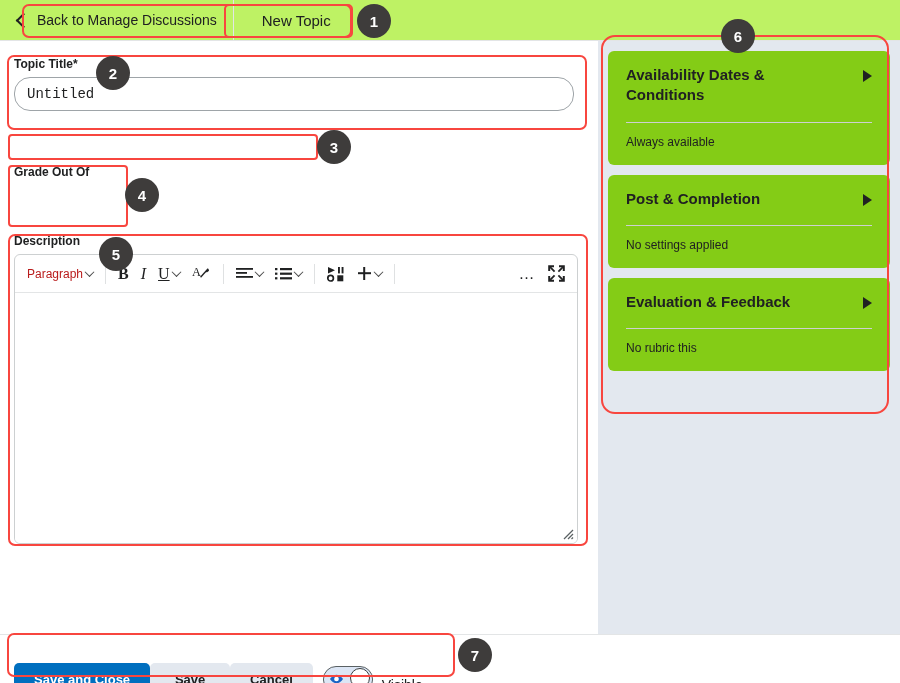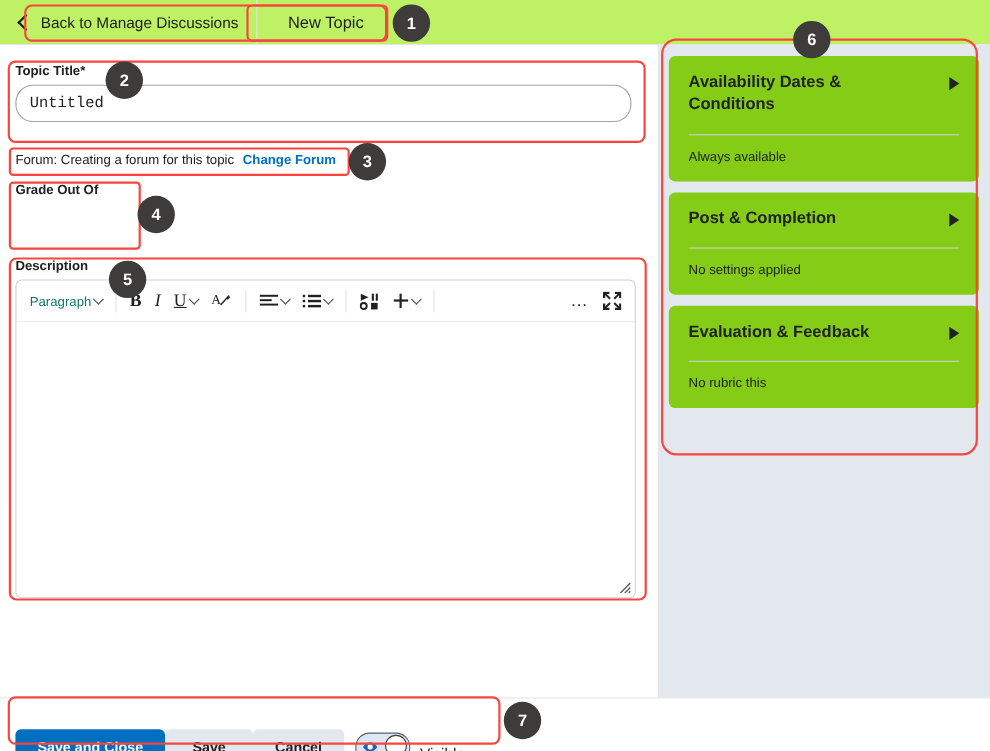--- a/index.html
+++ b/index.html
@@ -99,21 +99,21 @@
     border-bottom:1px solid #e3e5e6;
     padding:0 6px;
     box-sizing:border-box;
   }
   .tb-sep{width:1px;height:20px;background:#dfe1e2;margin:0 6px;}
   .tb-item{
     display:flex;align-items:center;gap:3px;
     height:28px;padding:0 6px;border-radius:3px;
     cursor:pointer;color:#202122;
   }
-  .para-label{font-size:12px;color:#0f766e;}
+  .para-label{font-size:12px;color:#b91c1c;}
   .caret{
     display:inline-block;width:6px;height:6px;
     border-right:1.6px solid #4a4a4a;border-bottom:1.6px solid #4a4a4a;
     transform:rotate(45deg) translate(-1px,-1px);
   }
   .gl{font-size:15px;line-height:1;color:#202122;}
   .gl-b{font-weight:bold;font-family:"Liberation Serif",serif;font-size:16px;}
   .gl-i{font-style:italic;font-family:"Liberation Serif",serif;font-size:16px;}
   .gl-u{text-decoration:underline;font-family:"Liberation Serif",serif;font-size:16px;}
   .gl-dots{letter-spacing:1.5px;font-size:16px;}
@@ -232,24 +232,20 @@
 
   <div class="left-col">
 
     <div class="title-block">
       <div class="field-label">
         <span>Topic Title</span><span class="req">*</span>
       </div>
       <input class="title-input" type="text" value="Untitled" style="">
     </div>
 
-    <div class="forum-line">
-      <span>Forum: Creating a forum for this topic</span>
-      <span class="forum-link">Change Forum</span>
-    </div>
 
     <div class="grade-block">
       <div class="field-label">Grade Out Of</div>
     </div>
 
     <div class="desc-block">
       <div class="field-label">Description</div>
 
       <div class="editor">
 

